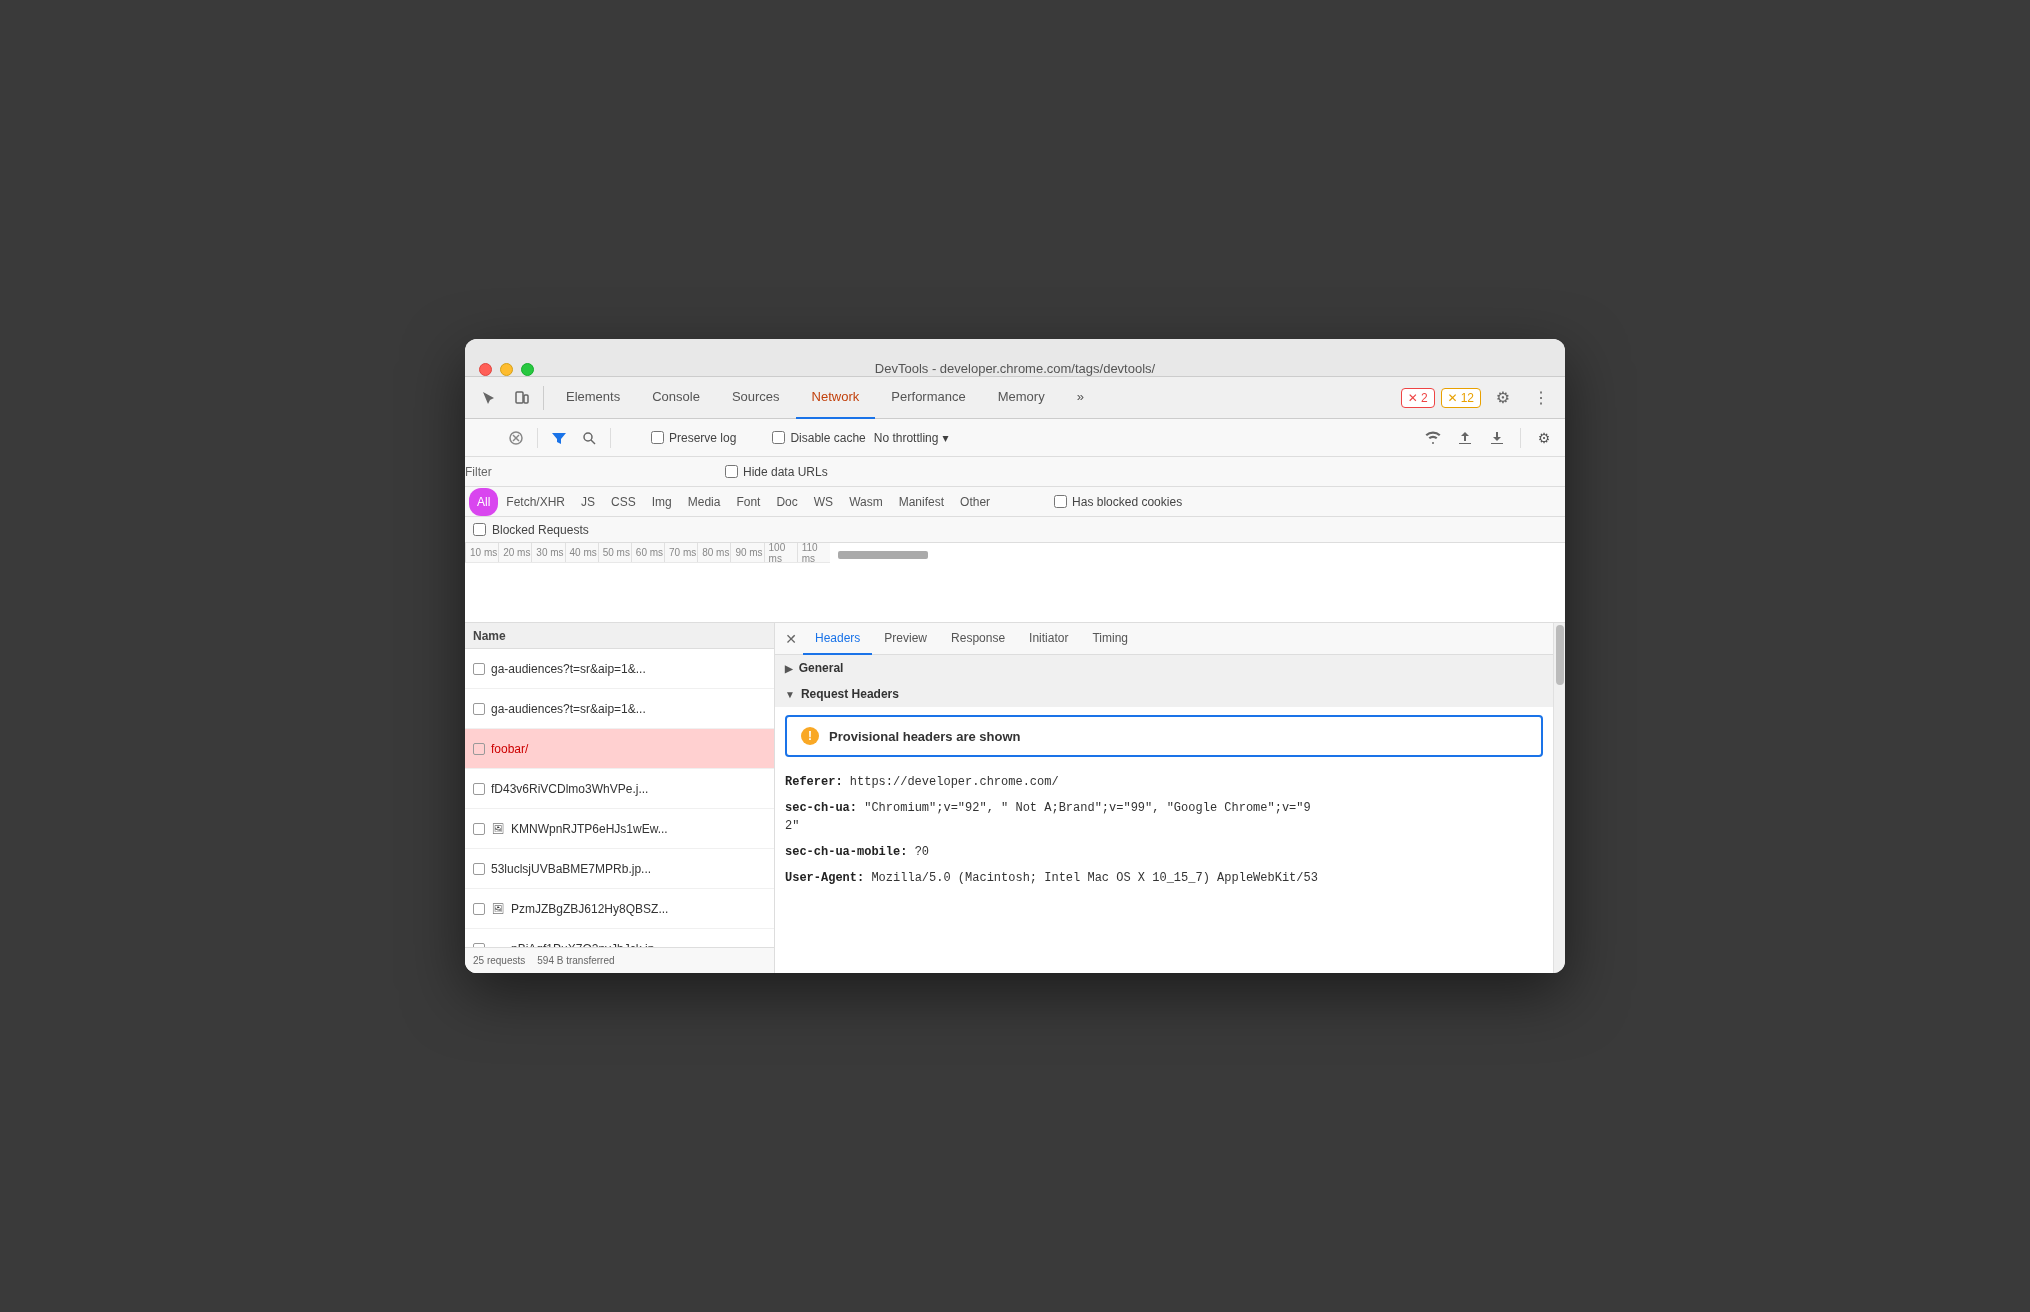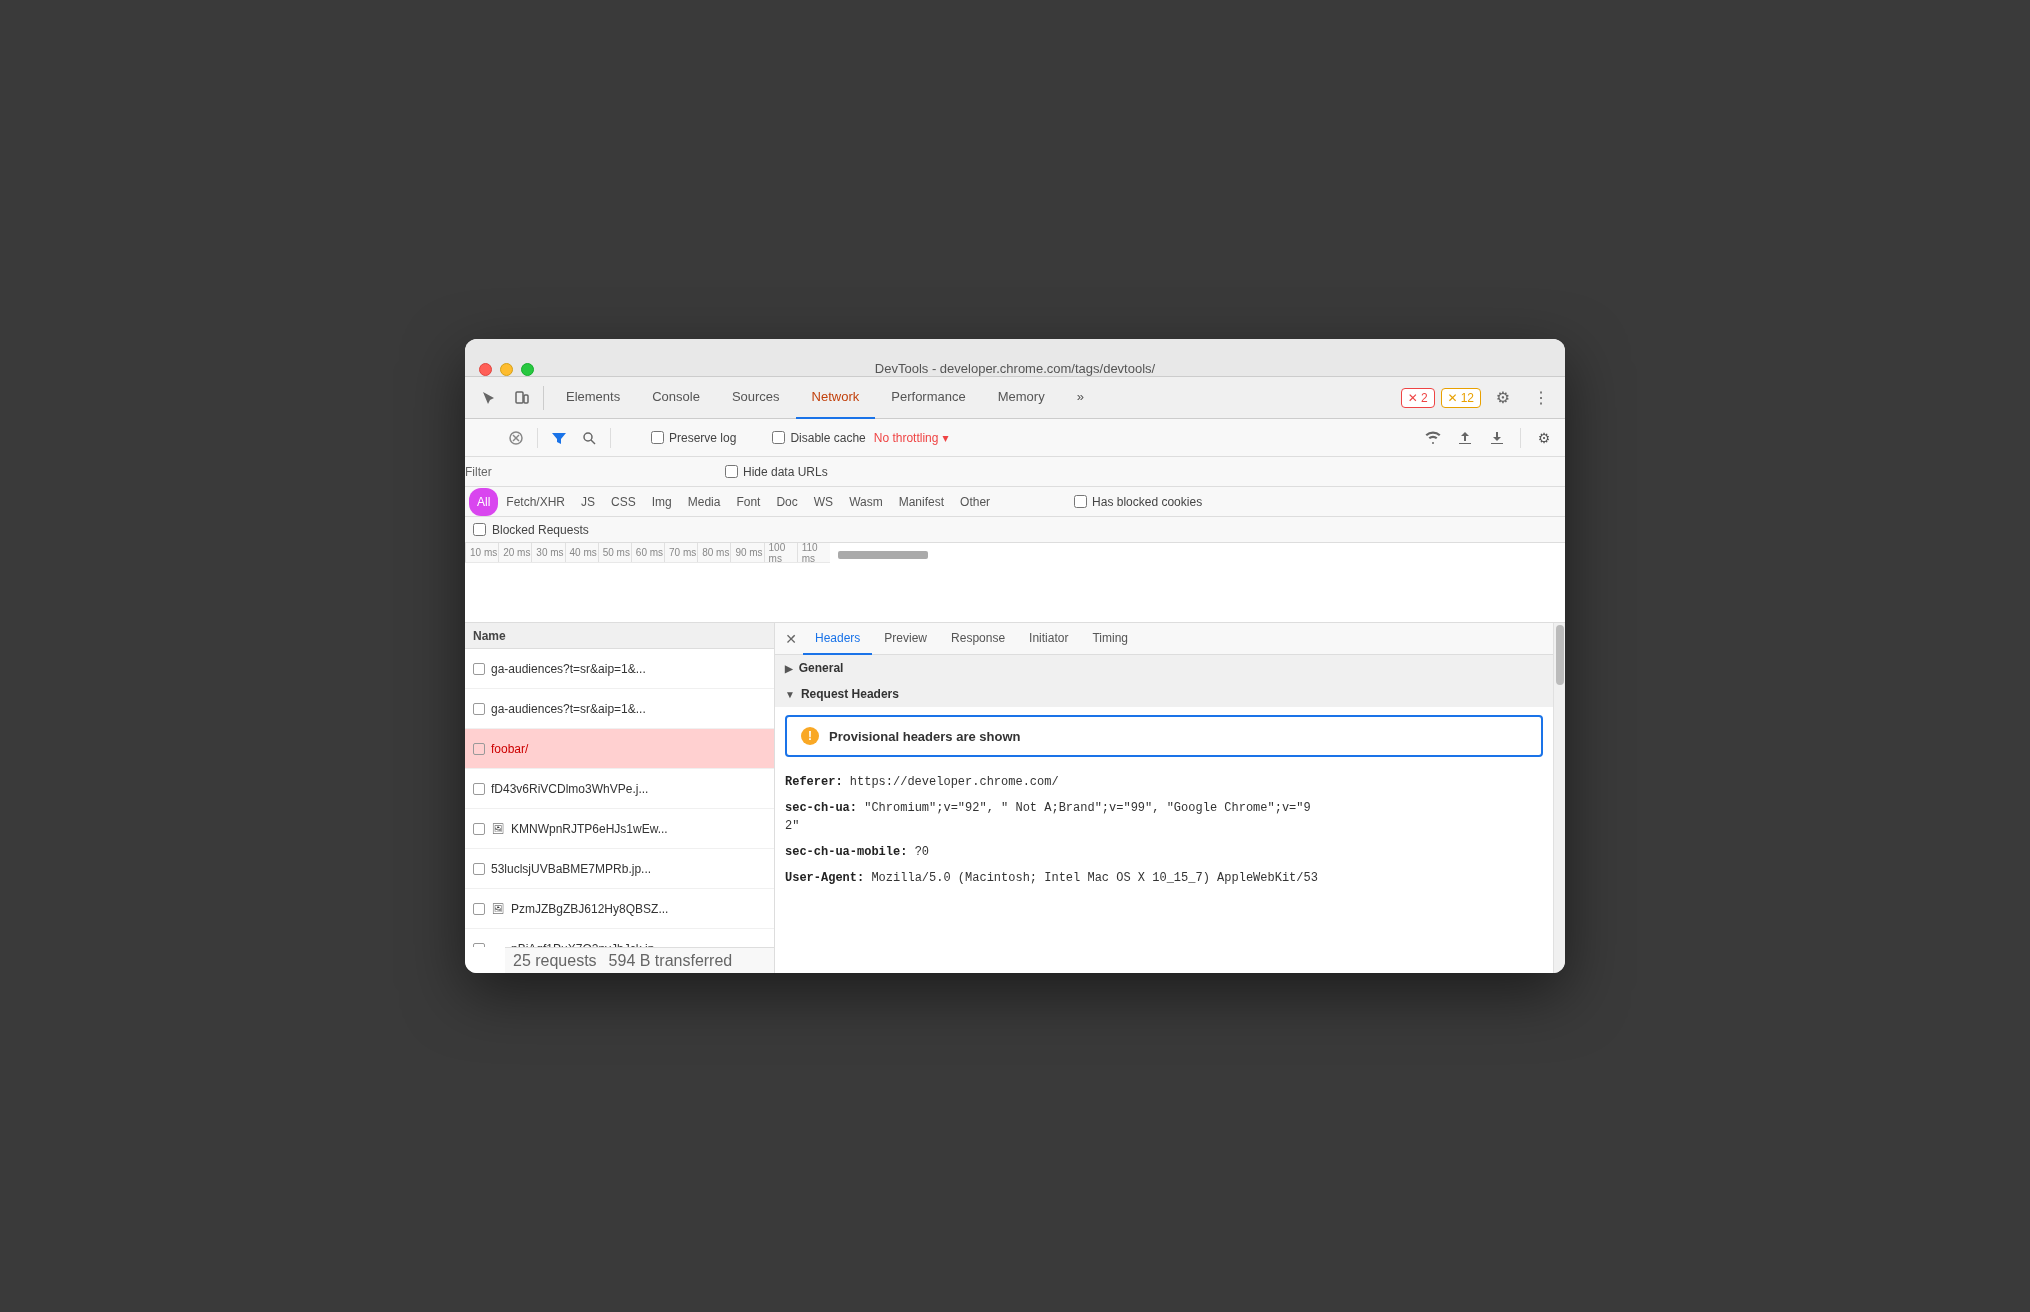--- a/index.html
+++ b/index.html
@@ -158,21 +158,21 @@
       cursor: pointer;
       white-space: nowrap;
       margin-left: 32px;
     }
     .checkbox-label input { cursor: pointer; }
     .throttle-select {
       display: flex;
       align-items: center;
       gap: 4px;
       font-size: 12px;
-      color: #ef4444;
+      color: #404040;
       cursor: pointer;
       padding: 2px 4px;
       border-radius: 3px;
     }
     .toolbar-right {
       margin-left: auto;
       display: flex;
       align-items: center;
       gap: 6px;
     }
@@ -329,29 +329,28 @@
     }
     .file-item-name {
       overflow: hidden;
       text-overflow: ellipsis;
       white-space: nowrap;
       flex: 1;
     }
     .file-item.selected .file-item-name { color: #cc0000; }
     .file-list-footer {
       padding: 4px 8px;
-      font-size: 16px;
+      font-size: 10px;
       color: #666;
       background: #f8f8f8;
       border-top: 1px solid #ddd;
       display: flex;
       gap: 12px;
       height: 26px;
       align-items: center;
-      margin-left: 40px;
     }
     
     .headers-panel {
       flex: 1;
       display: flex;
       flex-direction: column;
       background: #fff;
       overflow: hidden;
     }
     .headers-tabs {
@@ -586,21 +585,21 @@
     <div class="resource-tab">JS</div>
     <div class="resource-tab">CSS</div>
     <div class="resource-tab">Img</div>
     <div class="resource-tab">Media</div>
     <div class="resource-tab">Font</div>
     <div class="resource-tab">Doc</div>
     <div class="resource-tab">WS</div>
     <div class="resource-tab">Wasm</div>
     <div class="resource-tab">Manifest</div>
     <div class="resource-tab">Other</div>
-    <label class="checkbox-label" style="margin-left:28px;padding-left:48px;">
+    <label class="checkbox-label" style="margin-left:8px;padding-left:48px;">
       <input type="checkbox" style="">
       <span>Has blocked cookies</span>
     </label>
   </div>
 
   <div class="blocked-row">
     <input type="checkbox" style="">
     <span>Blocked Requests</span>
   </div>
 

